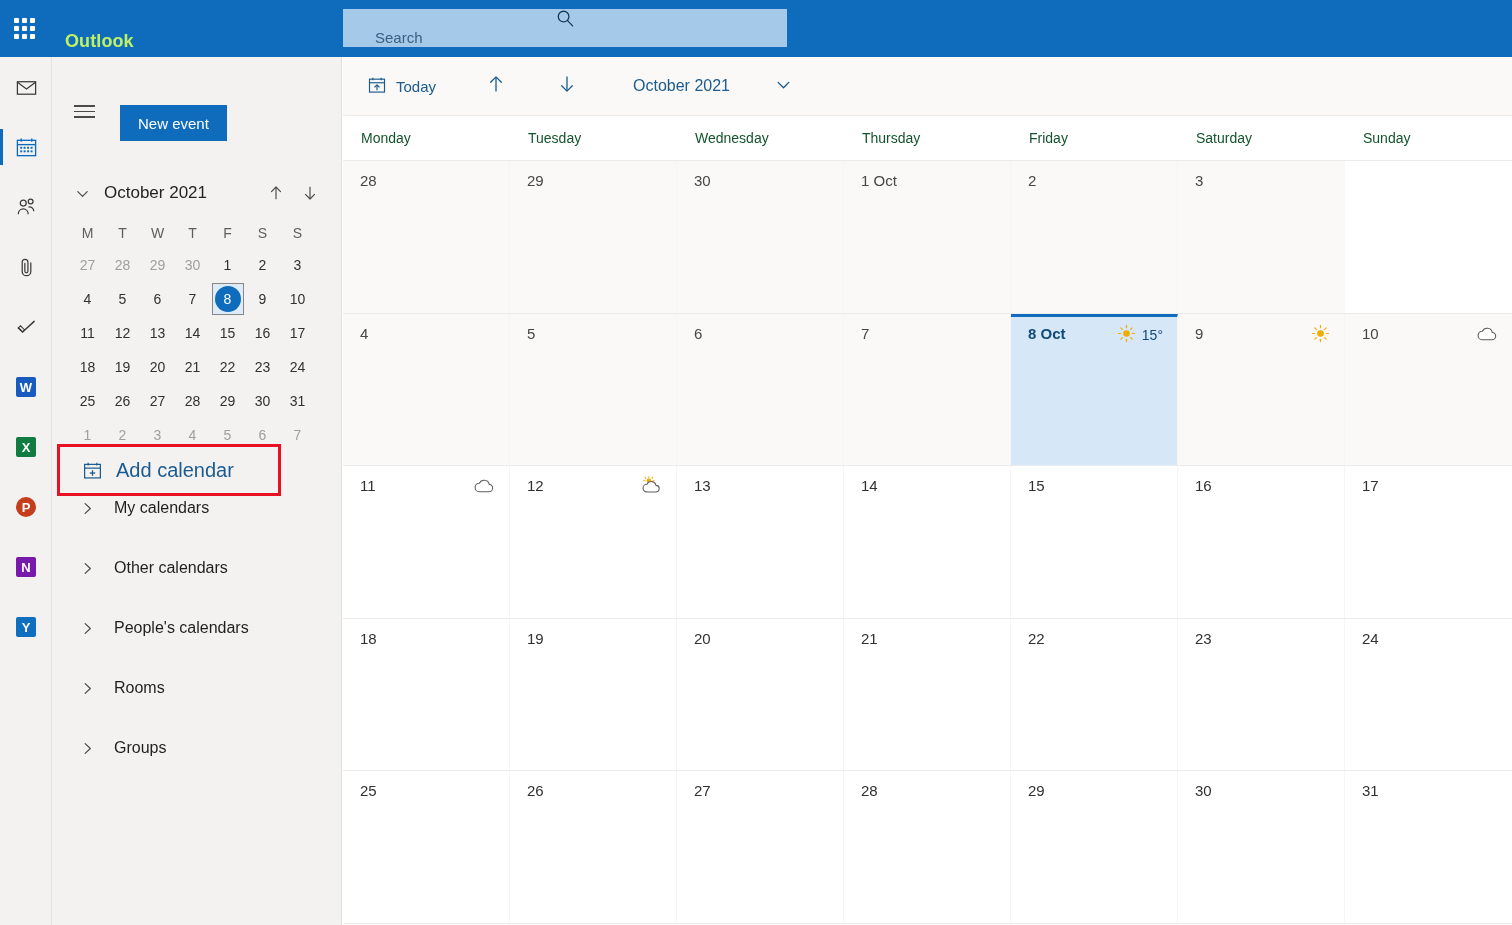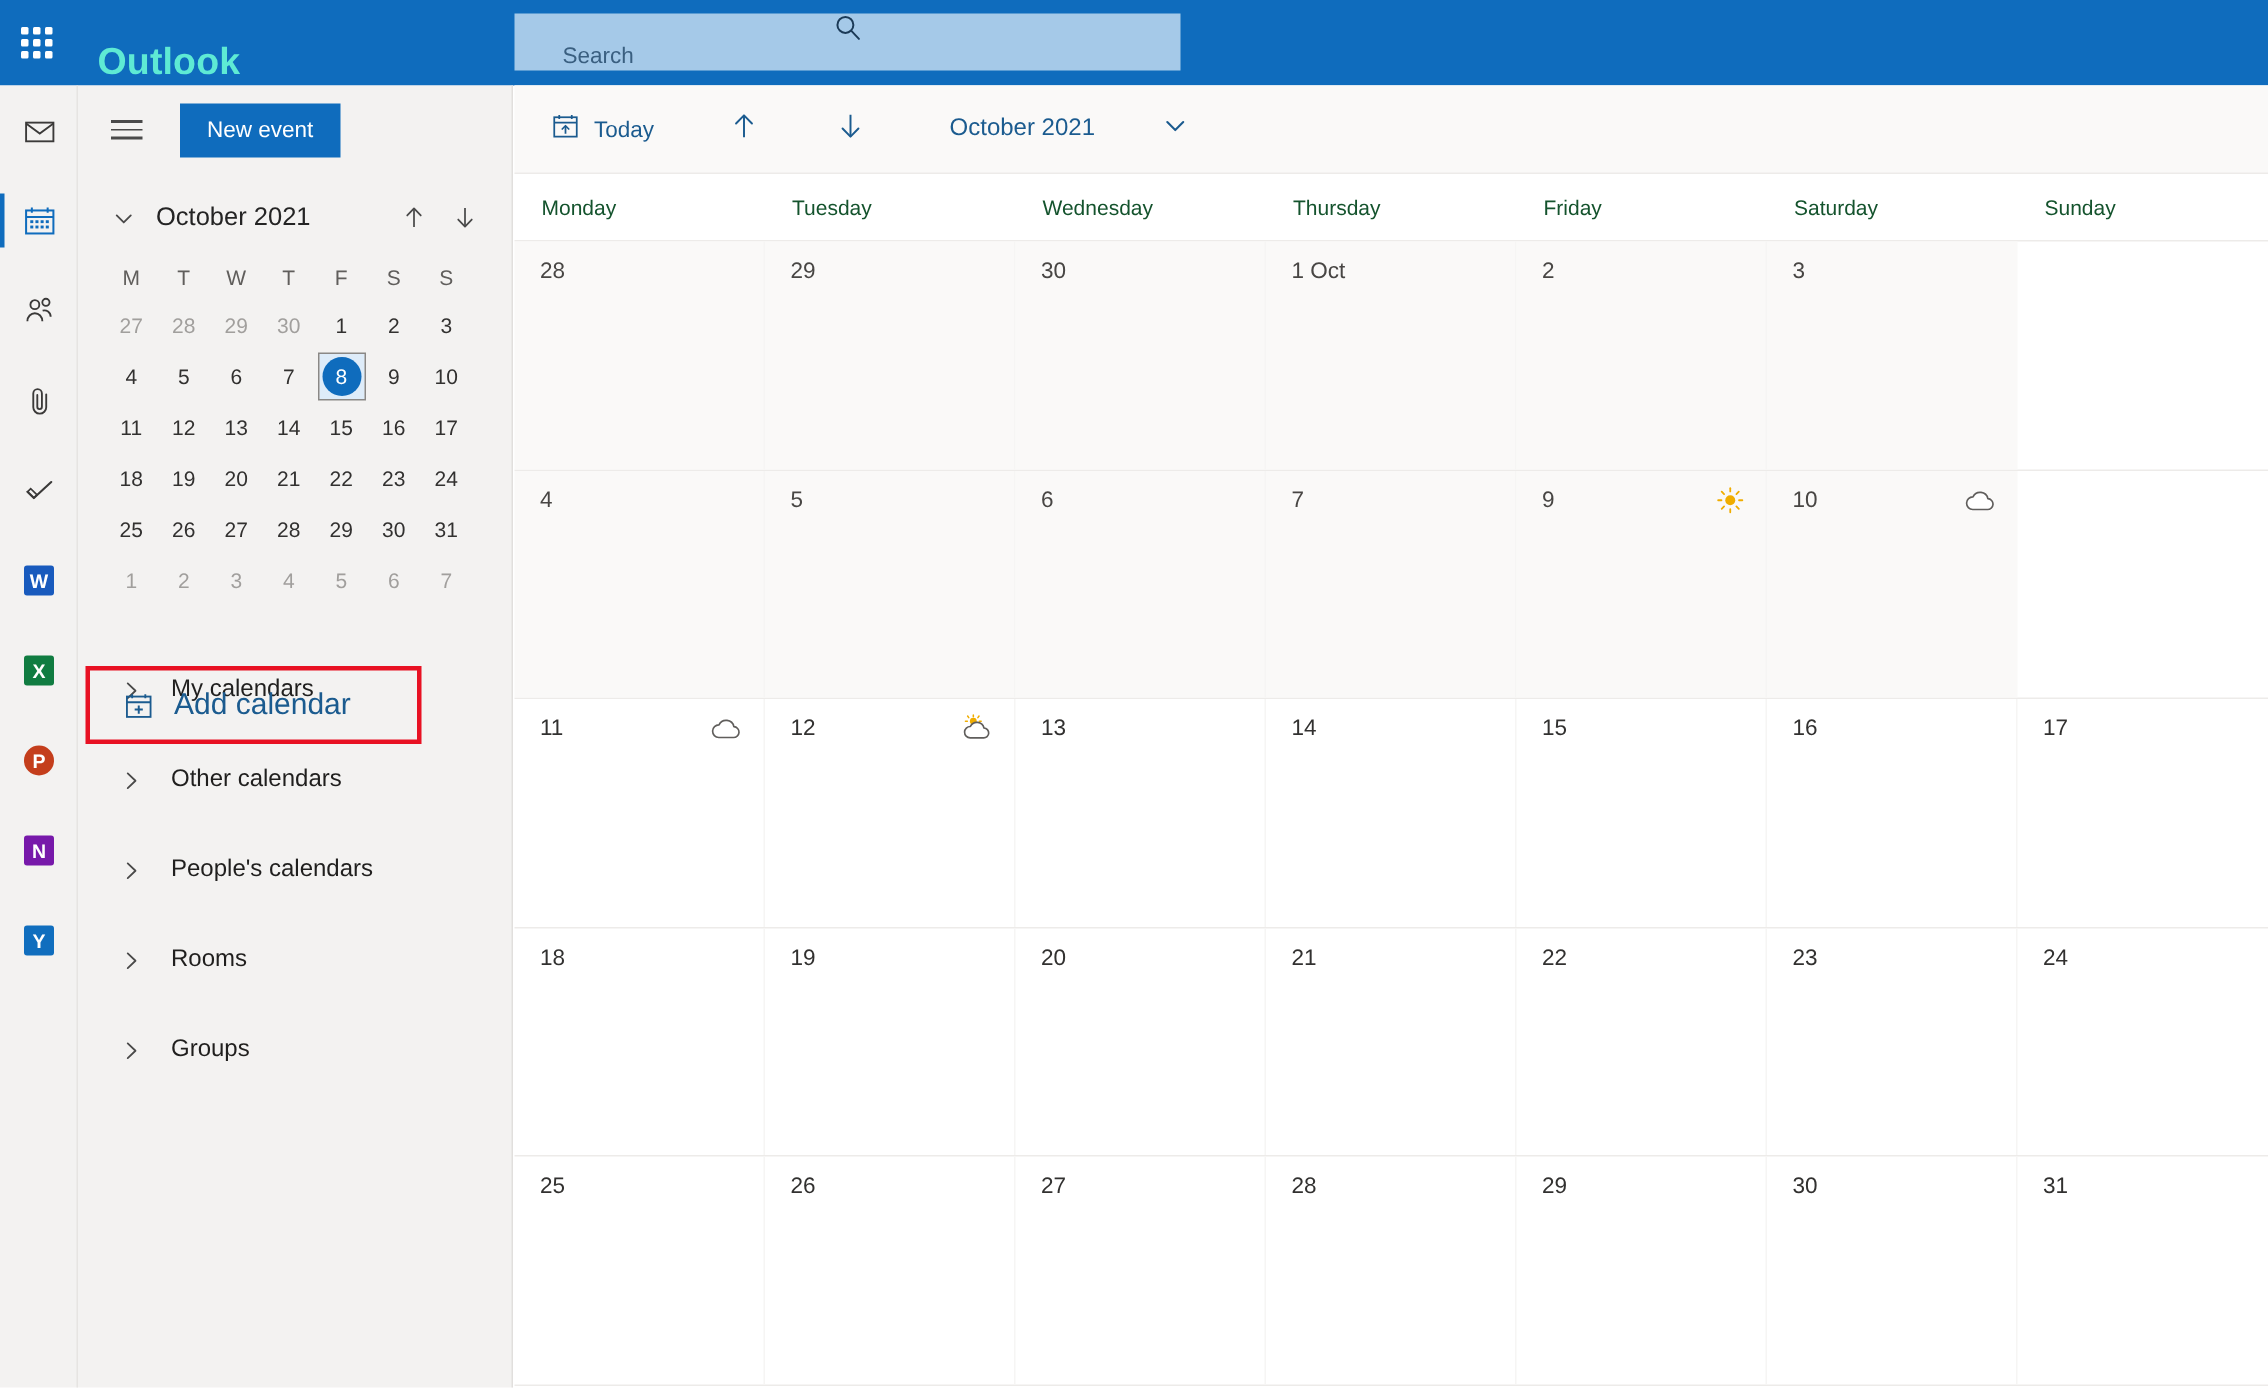--- a/index.html
+++ b/index.html
@@ -23,22 +23,22 @@
     cursor: pointer;
   }
   .waffle-grid {
     display: grid;
     grid-template-columns: repeat(3, 5px);
     grid-template-rows: repeat(3, 5px);
     gap: 3px;
   }
   .waffle-grid i { display: block; width: 5px; height: 5px; background: #ffffff; border-radius: 1px; }
   .brand {
-    color: #5eead4;
-    font-size: 25px;
+    color: #bef264;
+    font-size: 18px;
     font-weight: 600;
     margin-left: 17px;
     letter-spacing: 0.1px;
     white-space: nowrap;
     margin-top: 25px;
   }
   .search-wrap {
     position: absolute; left: 343px; top: 9px;
     width: 444px; height: 38px;
     background: #a5c9e8;
@@ -92,22 +92,23 @@
 
   
   .nav {
     position: absolute; top: 57px; left: 52px;
     width: 290px; height: 868px;
     background: #f3f2f1;
     border-right: 1px solid #e1dfdd;
   }
   .nav-top {
     height: 59px;
-    display: flex; align-items: center;
+    display: flex; 
     padding-left: 22px;
+    margin-top: 48px;
   }
   .hamburger { width: 28px; cursor: pointer; display: flex; flex-direction: column; gap: 4px; }
   .hamburger i { display: block; height: 1.5px; width: 21px; background: #4a4a4a; }
   .new-event-btn {
     margin-left: 18px;
     background: #0f6cbd;
     color: #ffffff;
     border: none;
     height: 36px;
     padding: 0 18px;
@@ -603,20 +604,39 @@
         </div>
         <div class="day shaded">
           <div class="day-num">5</div>
         </div>
         <div class="day shaded">
           <div class="day-num">6</div>
         </div>
         <div class="day shaded">
           <div class="day-num">7</div>
         </div>
+        <div class="day shaded selected">
+          <div class="day-num">8 Oct</div>
+          <div class="wx">
+            <span><svg width="19" height="19" viewBox="0 0 24 24">
+                <circle cx="12" cy="12" r="4.2" fill="#f0ad00"></circle>
+                <g stroke="#f0ad00" stroke-width="1.5" stroke-linecap="round">
+                  <line x1="12" y1="1.8" x2="12" y2="4.6"></line>
+                  <line x1="12" y1="19.4" x2="12" y2="22.2"></line>
+                  <line x1="1.8" y1="12" x2="4.6" y2="12"></line>
+                  <line x1="19.4" y1="12" x2="22.2" y2="12"></line>
+                  <line x1="4.8" y1="4.8" x2="6.8" y2="6.8"></line>
+                  <line x1="17.2" y1="17.2" x2="19.2" y2="19.2"></line>
+                  <line x1="19.2" y1="4.8" x2="17.2" y2="6.8"></line>
+                  <line x1="6.8" y1="17.2" x2="4.8" y2="19.2"></line>
+                </g>
+              </svg></span>
+            <span class="temp">15°</span>
+          </div>
+        </div>
         <div class="day shaded">
           <div class="day-num">9</div>
           <div class="wx">
             <span><svg width="19" height="19" viewBox="0 0 24 24">
                 <circle cx="12" cy="12" r="4.2" fill="#f0ad00"></circle>
                 <g stroke="#f0ad00" stroke-width="1.5" stroke-linecap="round">
                   <line x1="12" y1="1.8" x2="12" y2="4.6"></line>
                   <line x1="12" y1="19.4" x2="12" y2="22.2"></line>
                   <line x1="1.8" y1="12" x2="4.6" y2="12"></line>
                   <line x1="19.4" y1="12" x2="22.2" y2="12"></line>

